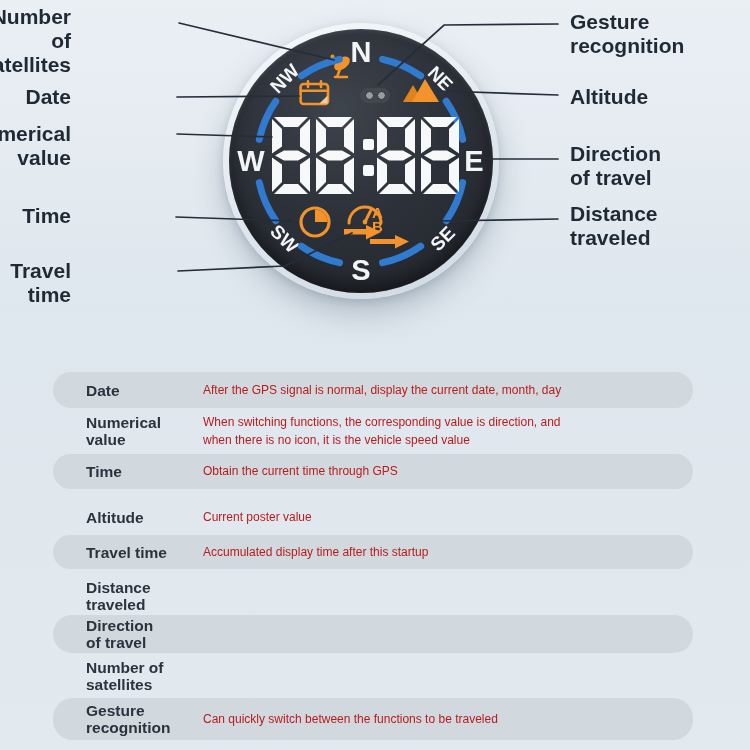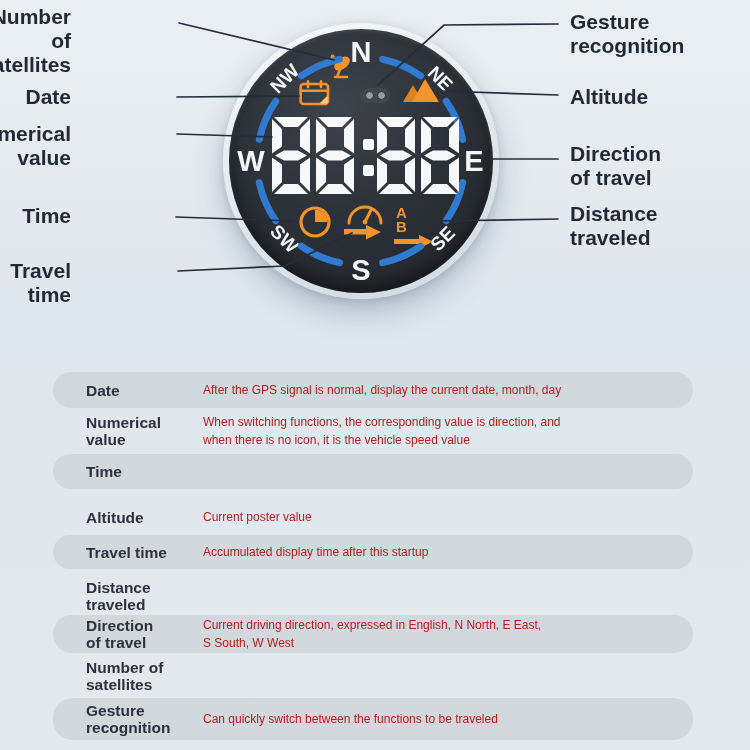--- a/index.html
+++ b/index.html
@@ -134,21 +134,21 @@
     </svg>
   </div>
   <div class="icon" style="left:341px;top:201px;width:48px;height:40px">
     <svg width="48" height="40" viewBox="0 0 48 40">
       <path d="M8 22 A16 16 0 0 1 40 22" fill="none" stroke="#F2932B" stroke-width="3" stroke-linecap="round"></path>
       <path d="M24 21 L30 9" stroke="#F2932B" stroke-width="3" stroke-linecap="round"></path>
       <circle cx="24" cy="21" r="2.4" fill="#F2932B"></circle>
       <polygon points="3,28 25,28 25,24 40,31 25,38.5 25,33.5 3,33.5" fill="#F2932B"></polygon>
     </svg>
   </div>
-  <div class="icon" style="left:394px;top:206px;width:42px;height:32px">
+  <div class="icon" style="left:370px;top:206px;width:42px;height:32px">
     <div class="ab-text">A B</div>
     <svg width="42" height="15" viewBox="0 0 42 15">
       <polygon points="0,5 25,5 25,1 39,7.5 25,14.5 25,10 0,10" fill="#F2932B"></polygon>
     </svg>
   </div>
 
   <svg id="overlay" width="750" height="750" viewBox="0 0 750 750">
     <g id="ring">
         <path d="M382.6,59.3 A104 104 0 0 1 420.7,75.8" fill="none" stroke="#307ACF" stroke-width="7" stroke-linecap="round"></path>
         <path d="M446.2,101.3 A104 104 0 0 1 462.7,139.4" fill="none" stroke="#307ACF" stroke-width="7" stroke-linecap="round"></path>
@@ -218,38 +218,37 @@
         <div class="t-desc">After the GPS signal is normal, display the current date, month, day</div>
       </div>
       <div class="t-row" style="top: 410px; height: 42px;">
         <div class="t-label">Numerical
 value</div>
         <div class="t-desc">When switching functions, the corresponding value is direction, and
 when there is no icon, it is the vehicle speed value</div>
       </div>
       <div class="t-row pill" style="top: 454px; height: 35px;">
         <div class="t-label">Time</div>
+        <div class="t-desc">Obtain the current time through GPS</div>
       </div>
       <div class="t-row" style="top: 499px; height: 36px;">
         <div class="t-label">Altitude</div>
         <div class="t-desc">Current poster value</div>
       </div>
       <div class="t-row pill" style="top: 535px; height: 34px;">
         <div class="t-label">Travel time</div>
         <div class="t-desc">Accumulated display time after this startup</div>
       </div>
       <div class="t-row" style="top: 577px; height: 38px;">
         <div class="t-label">Distance
 traveled</div>
       </div>
       <div class="t-row pill" style="top: 615px; height: 38px;">
         <div class="t-label">Direction
 of travel</div>
-        <div class="t-desc">Current driving direction, expressed in English, N North, E East,
-S South, W West</div>
       </div>
       <div class="t-row" style="top: 655px; height: 42px;">
         <div class="t-label">Number of
 satellites</div>
       </div>
       <div class="t-row pill" style="top: 698px; height: 42px;">
         <div class="t-label">Gesture
 recognition</div>
         <div class="t-desc">Can quickly switch between the functions to be traveled</div>
       </div>

